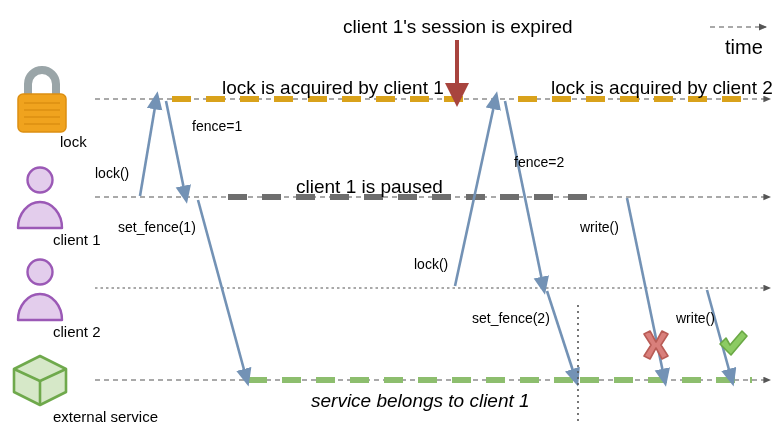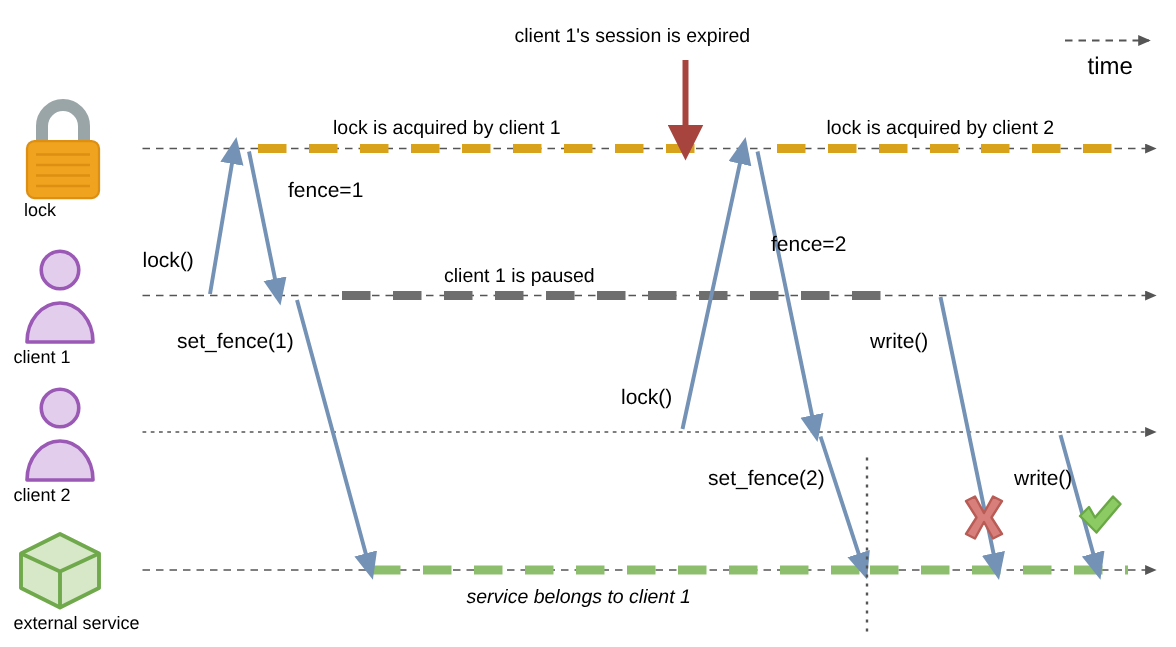--- a/index.html
+++ b/index.html
@@ -11,24 +11,24 @@
     overflow:hidden;
   }
   #svg-layer{position:absolute;left:0;top:0;width:784px;height:431px;}
   .lbl{
     position:absolute;
     font-family:"Liberation Sans", sans-serif;
     color:#000000;
     white-space:nowrap;
     line-height:1;
   }
-  .lbl-actor{font-size:12px;}
-  .lbl-note{font-size:13px;}
+  .lbl-actor{font-size:15px;margin-left:44px;}
+  .lbl-note{font-size:19px;}
   .lbl-call{font-size:14px;}
-  .lbl-time{font-size:16px;}
+  .lbl-time{font-size:20px;}
 </style>
 </head>
 <body>
 
 <div id="root">
 
   <svg id="svg-layer" viewBox="0 0 784 431">
     <defs>
       <marker id="ah-dark" markerWidth="7" markerHeight="7" refX="6" refY="3" orient="auto">
         <path d="M0,0 L7,3 L0,6 z" fill="#555555"></path>

